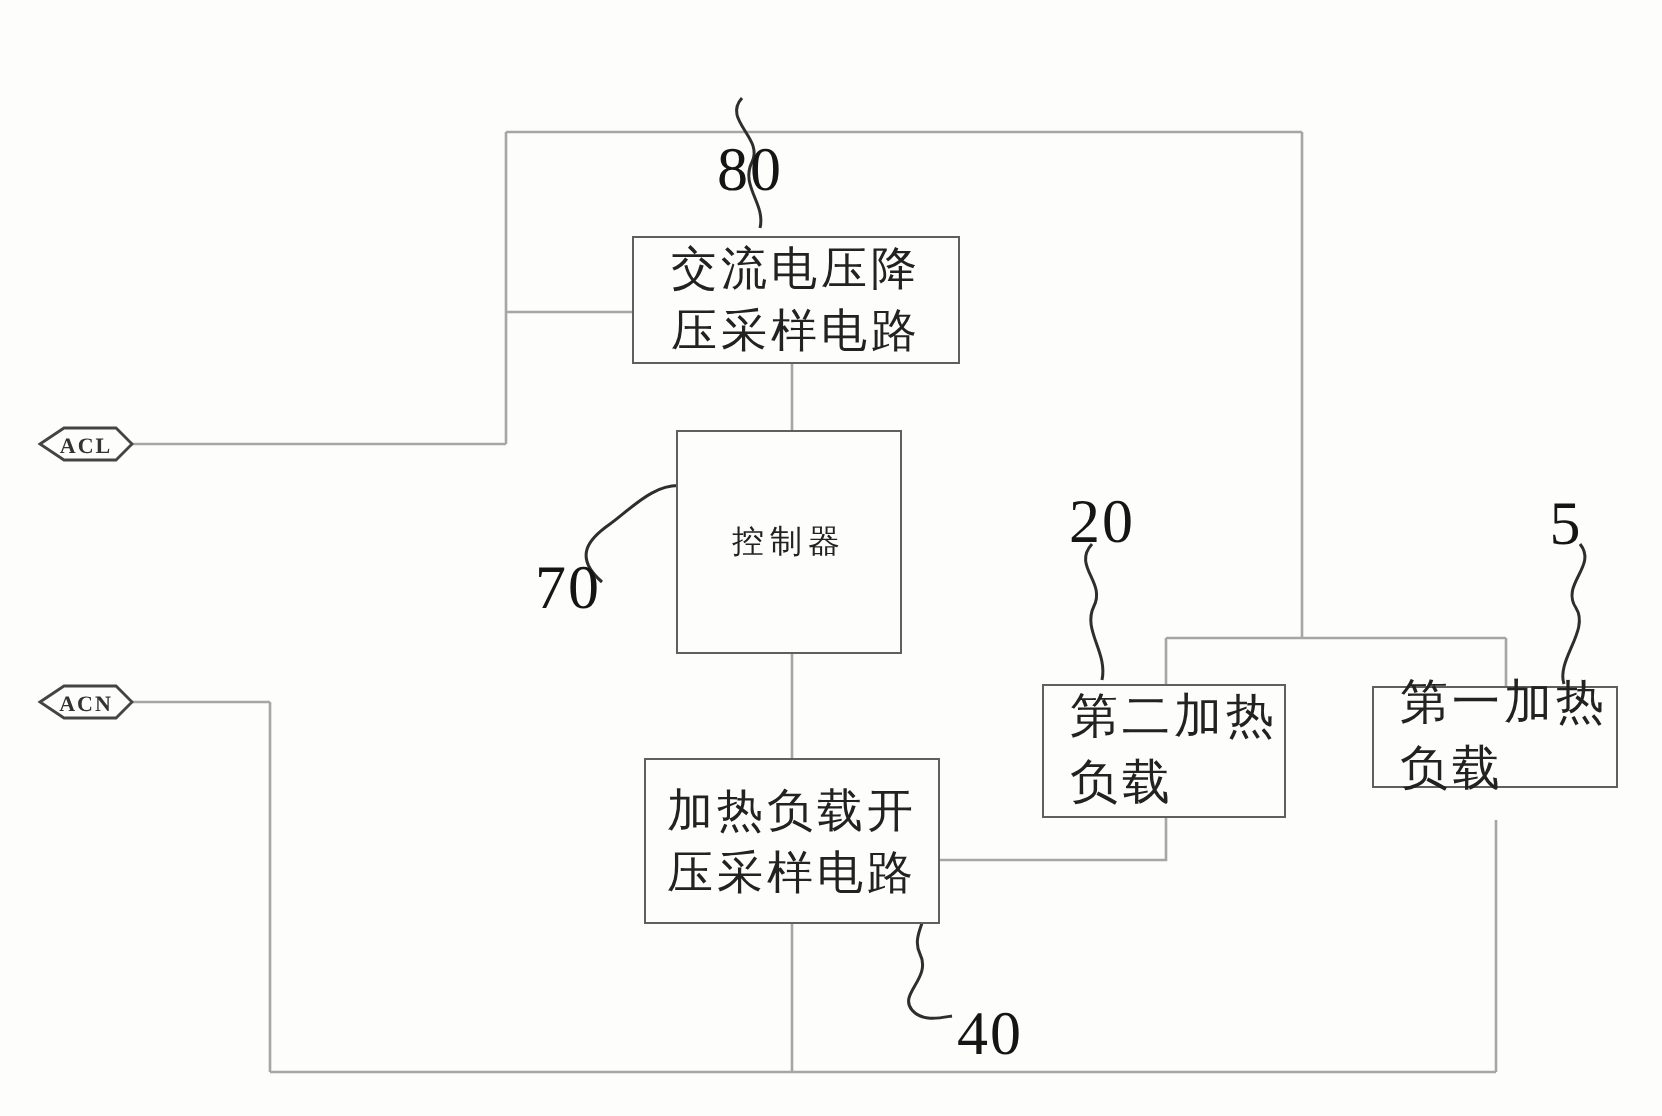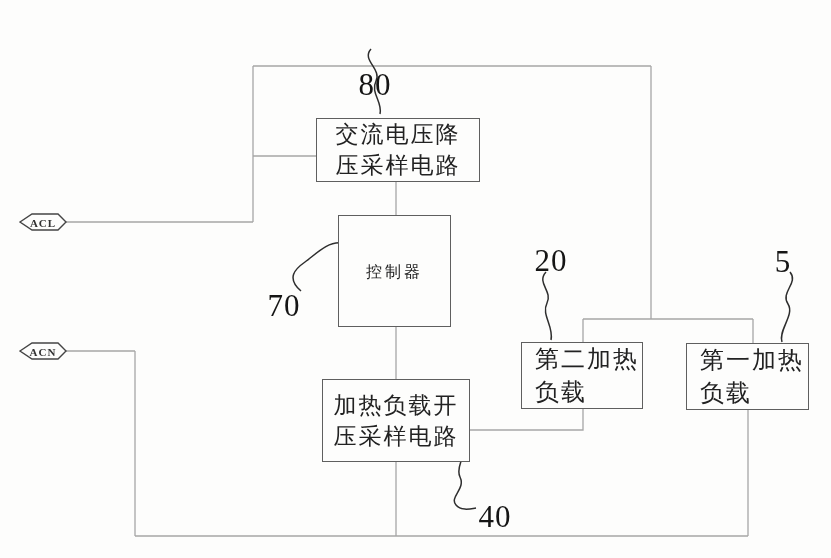--- a/index.html
+++ b/index.html
@@ -20,29 +20,29 @@
     box-sizing:border-box;
     font-size:23px;line-height:31px;letter-spacing:2px;
   }
   .block .ln{display:block;}
   .block.center{align-items:center;text-align:center;}
   .block.left{align-items:flex-start;text-align:left;padding-left:13px;}
   #blk-sampling{left:316px;top:118px;width:164px;height:64px;}
   #blk-controller{left:338px;top:215px;width:113px;height:112px;font-size:16px;letter-spacing:3px;}
   #blk-driver{left:322px;top:379px;width:148px;height:83px;justify-content:center;}
   #blk-load2{left:521px;top:342px;width:122px;height:67px;font-size:24px;line-height:33px;}
-  #blk-load1{left:686px;top:343px;width:123px;height:67px;font-size:24px;line-height:33px;justify-content:center;}
+  #blk-load1{left:686px;top:343px;width:123px;height:51px;font-size:24px;line-height:33px;justify-content:center;}
   .ref{
     position:absolute;
     transform:translateX(-50%);
     font-size:31px;color:#151515;letter-spacing:1px;
     white-space:nowrap;
   }
   #ref-80{left:375px;top:22px;margin-top:45px;}
-  #ref-70{left:284px;top:288px;}
+  #ref-70{left:284px;top:276px;}
   #ref-20{left:551px;top:243px;}
   #ref-10{left:783px;top:244px;}
   #ref-40{left:495px;top:499px;}
   .term-text{
     font-family:"Liberation Serif","DejaVu Serif",serif;
     font-size:11px;font-weight:bold;fill:#333;letter-spacing:1px;
   }
 </style>
 </head>
 <body>

